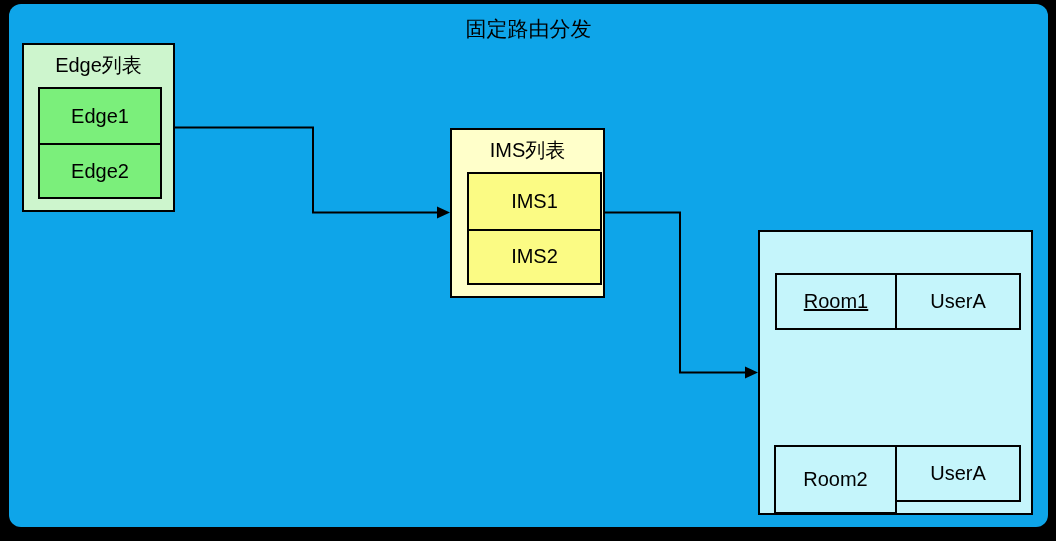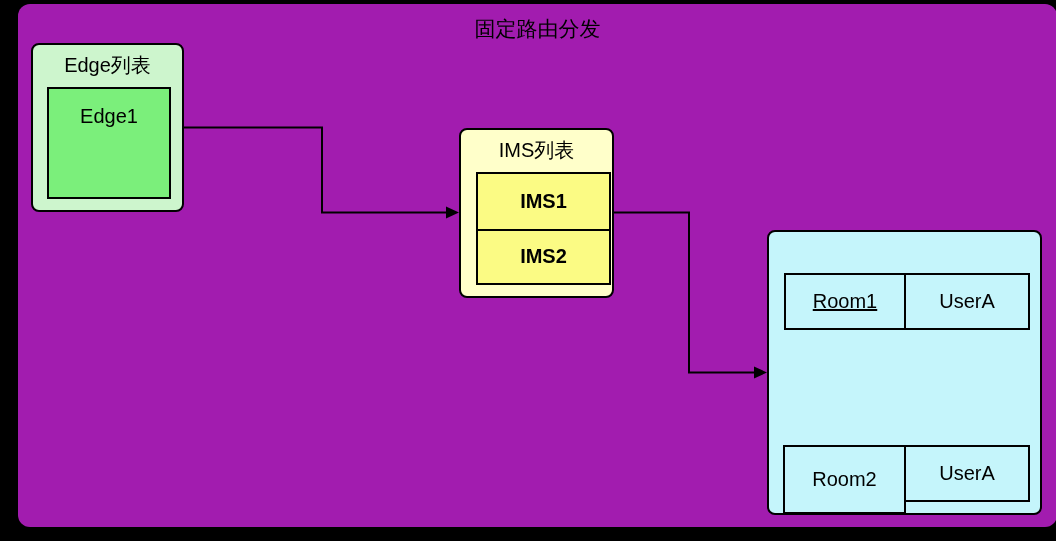--- a/index.html
+++ b/index.html
@@ -13,41 +13,41 @@
   }
   #stage {
     position: relative;
     width: 1056px;
     height: 541px;
     background: #000000;
     overflow: hidden;
   }
   #canvas {
     position: absolute;
-    left: 18px;
+    left: 9px;
     top: 4px;
     width: 1039px;
     height: 523px;
-    background: #a21caf;
+    background: #0ea5e9;
     border-radius: 12px;
   }
   .diagram-title {
     position: absolute;
     left: 0;
     top: 12px;
     width: 100%;
     text-align: center;
     font-size: 21px;
     line-height: 26px;
     color: #000000;
   }
   .node {
     position: absolute;
     border: 2px solid #000000;
-    border-radius: 8px;
+    border-radius: 0;
     box-sizing: border-box;
   }
   .node-title {
     position: absolute;
     left: 0;
     top: 0;
     width: 100%;
     height: 40px;
     display: flex;
     align-items: center;
@@ -66,21 +66,21 @@
     font-size: 20px;
     box-sizing: border-box;
   }
   .stack-item + .stack-item {
     border-top: 2px solid #000000;
   }
   #edge-box { left: 13px; top: 39px; width: 153px; height: 169px; }
   #edge-stack { left: 14px; top: 42px; width: 124px; height: 112px; }
   #edge-stack .stack-item { height: 54px; }
   #ims-box { left: 441px; top: 124px; width: 155px; height: 170px; }
-  #ims-stack { left: 15px; top: 42px; width: 135px; height: 113px; font-weight: bold; }
+  #ims-stack { left: 15px; top: 42px; width: 135px; height: 113px; }
   #ims-stack .stack-item { height: 54.5px; }
   #chat-box { left: 749px; top: 226px; width: 275px; height: 285px; }
   .cell {
     position: absolute;
     border: 2px solid #000000;
     box-sizing: border-box;
     display: flex;
     align-items: center;
     justify-content: center;
     font-size: 20px;
@@ -117,20 +117,21 @@
       <polyline class="connector" points="166,123.5 304,123.5 304,208.5 429,208.5"></polyline>
       <polygon class="arrowhead" points="441,208.5 428,202.5 428,214.5"></polygon>
       <polyline class="connector" points="596,208.5 671,208.5 671,368.5 737,368.5"></polyline>
       <polygon class="arrowhead" points="749,368.5 736,362.5 736,374.5"></polygon>
     </svg>
 
     <div class="node" id="edge-box" style="background: rgb(205, 245, 205);">
       <div class="node-title">Edge列表</div>
       <div class="stack" id="edge-stack" style="background: rgb(123, 239, 123);">
         <div class="stack-item">Edge1</div>
+        <div class="stack-item">Edge2</div>
       </div>
     </div>
 
     <div class="node" id="ims-box" style="background: rgb(255, 255, 202);">
       <div class="node-title">IMS列表</div>
       <div class="stack" id="ims-stack" style="background: rgb(251, 251, 132);">
         <div class="stack-item">IMS1</div>
         <div class="stack-item">IMS2</div>
       </div>
     </div>

